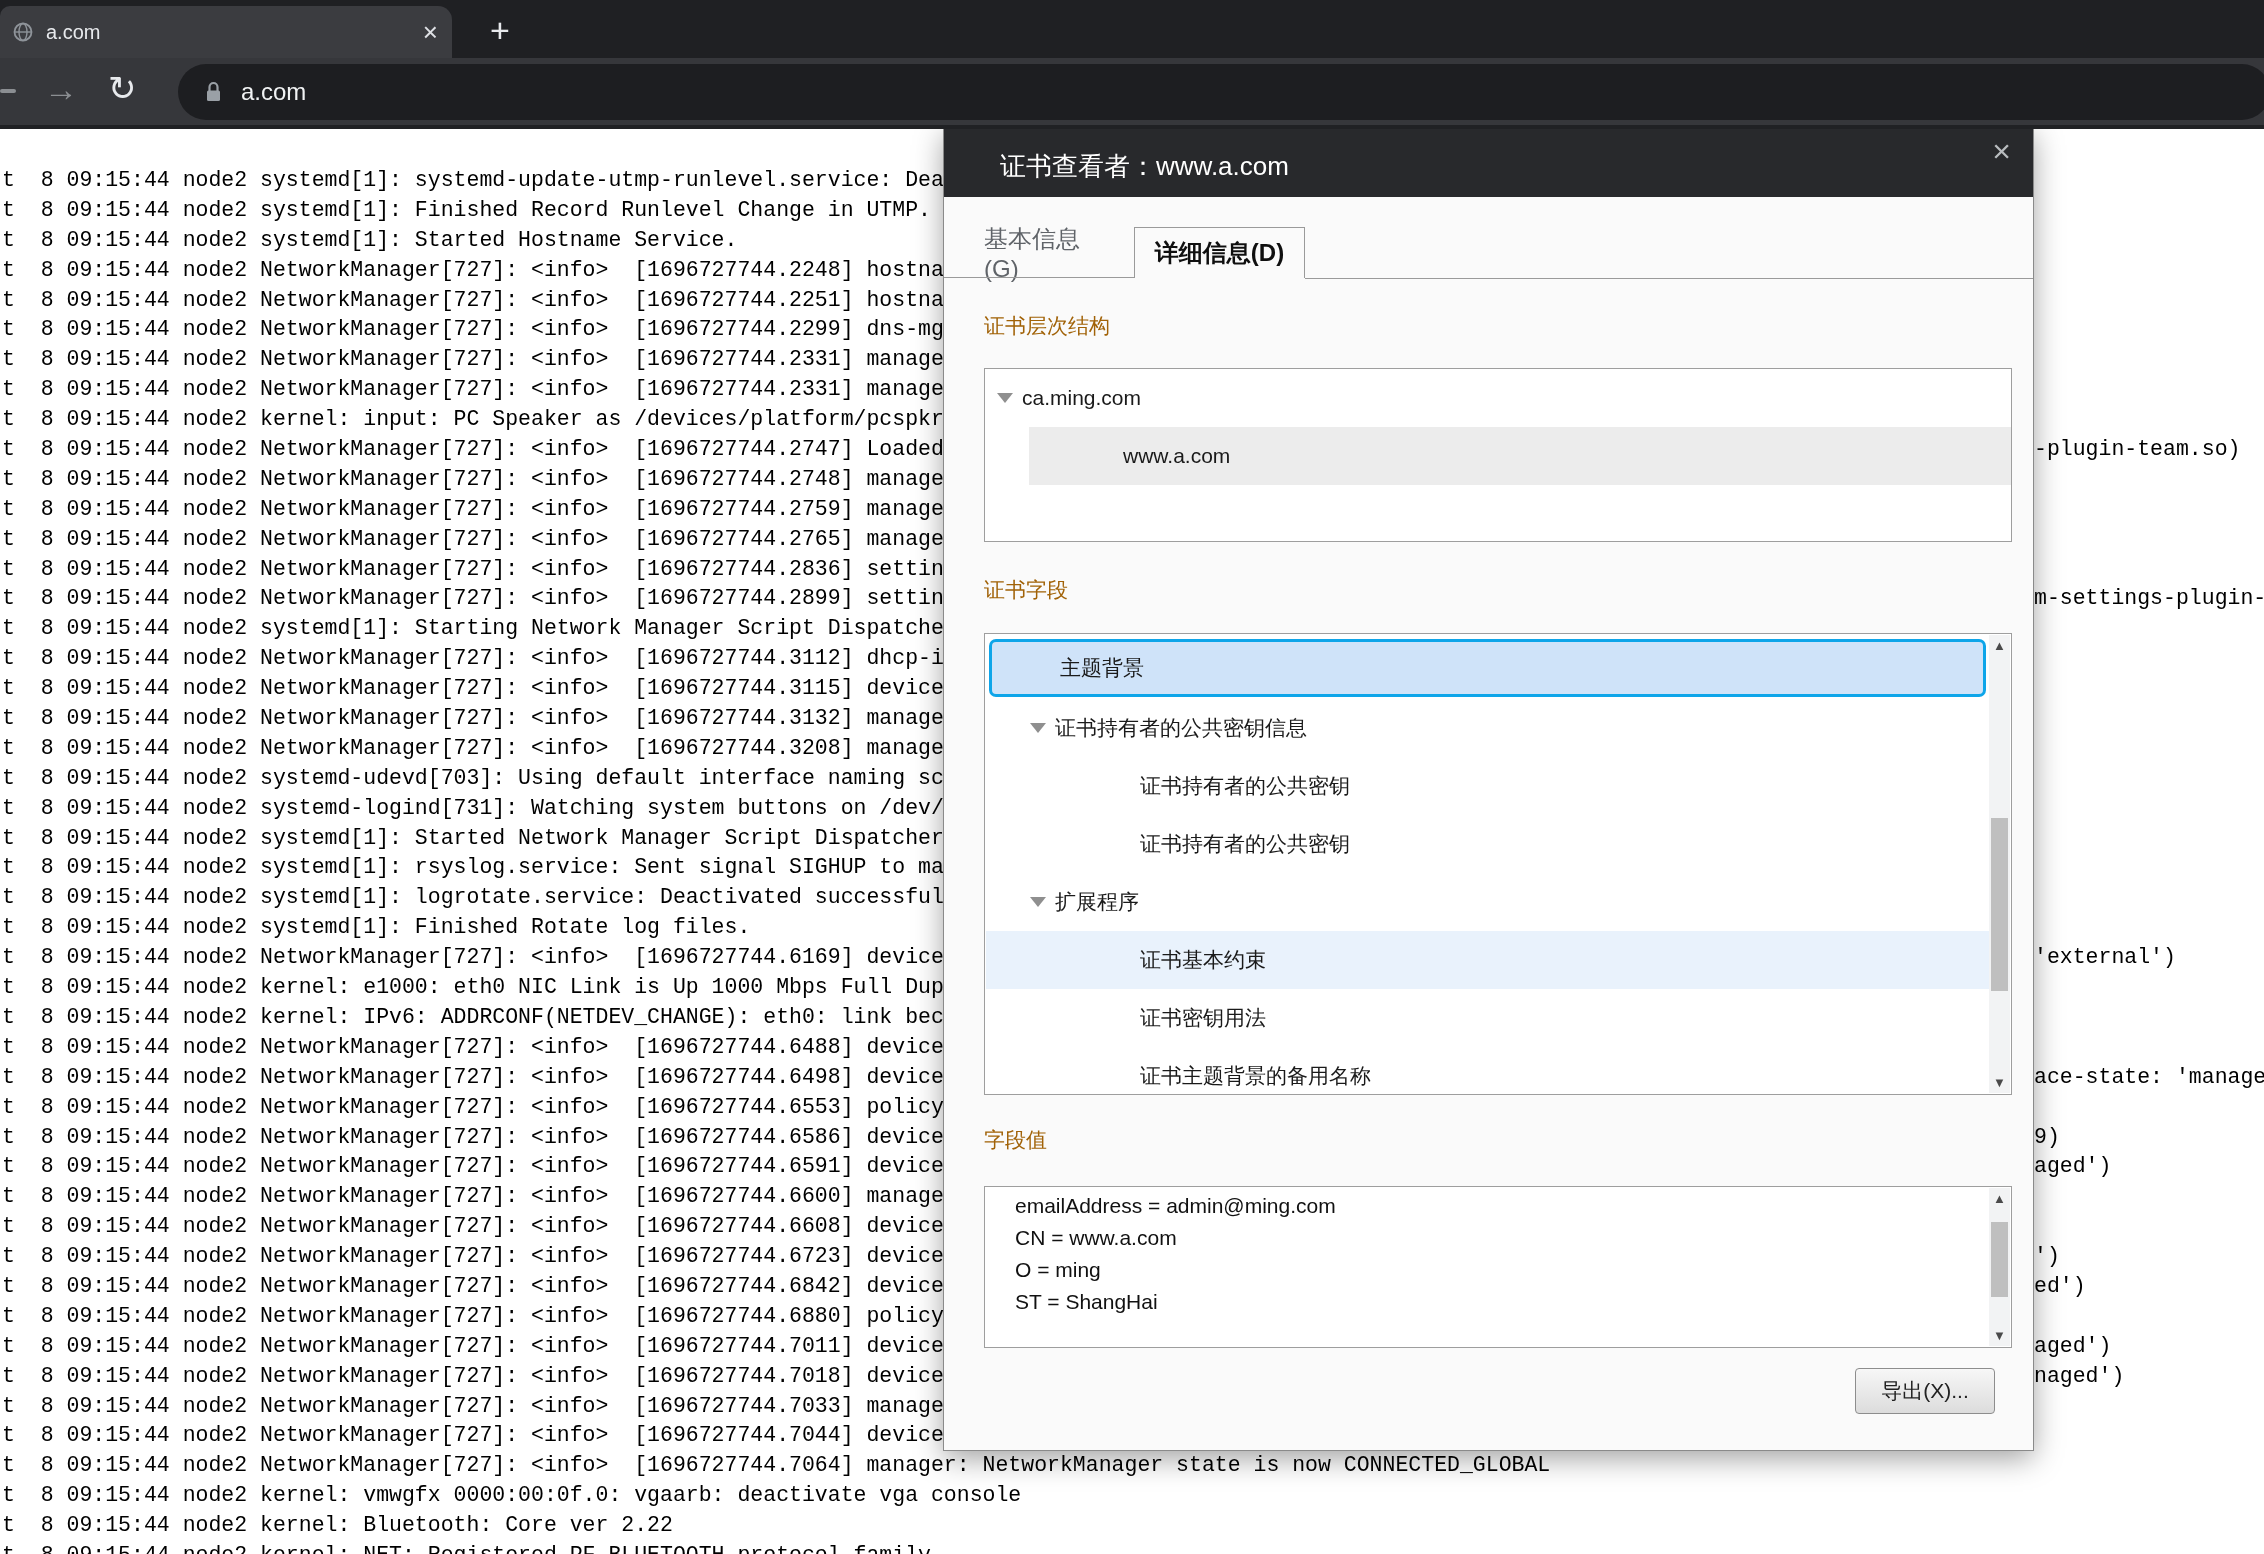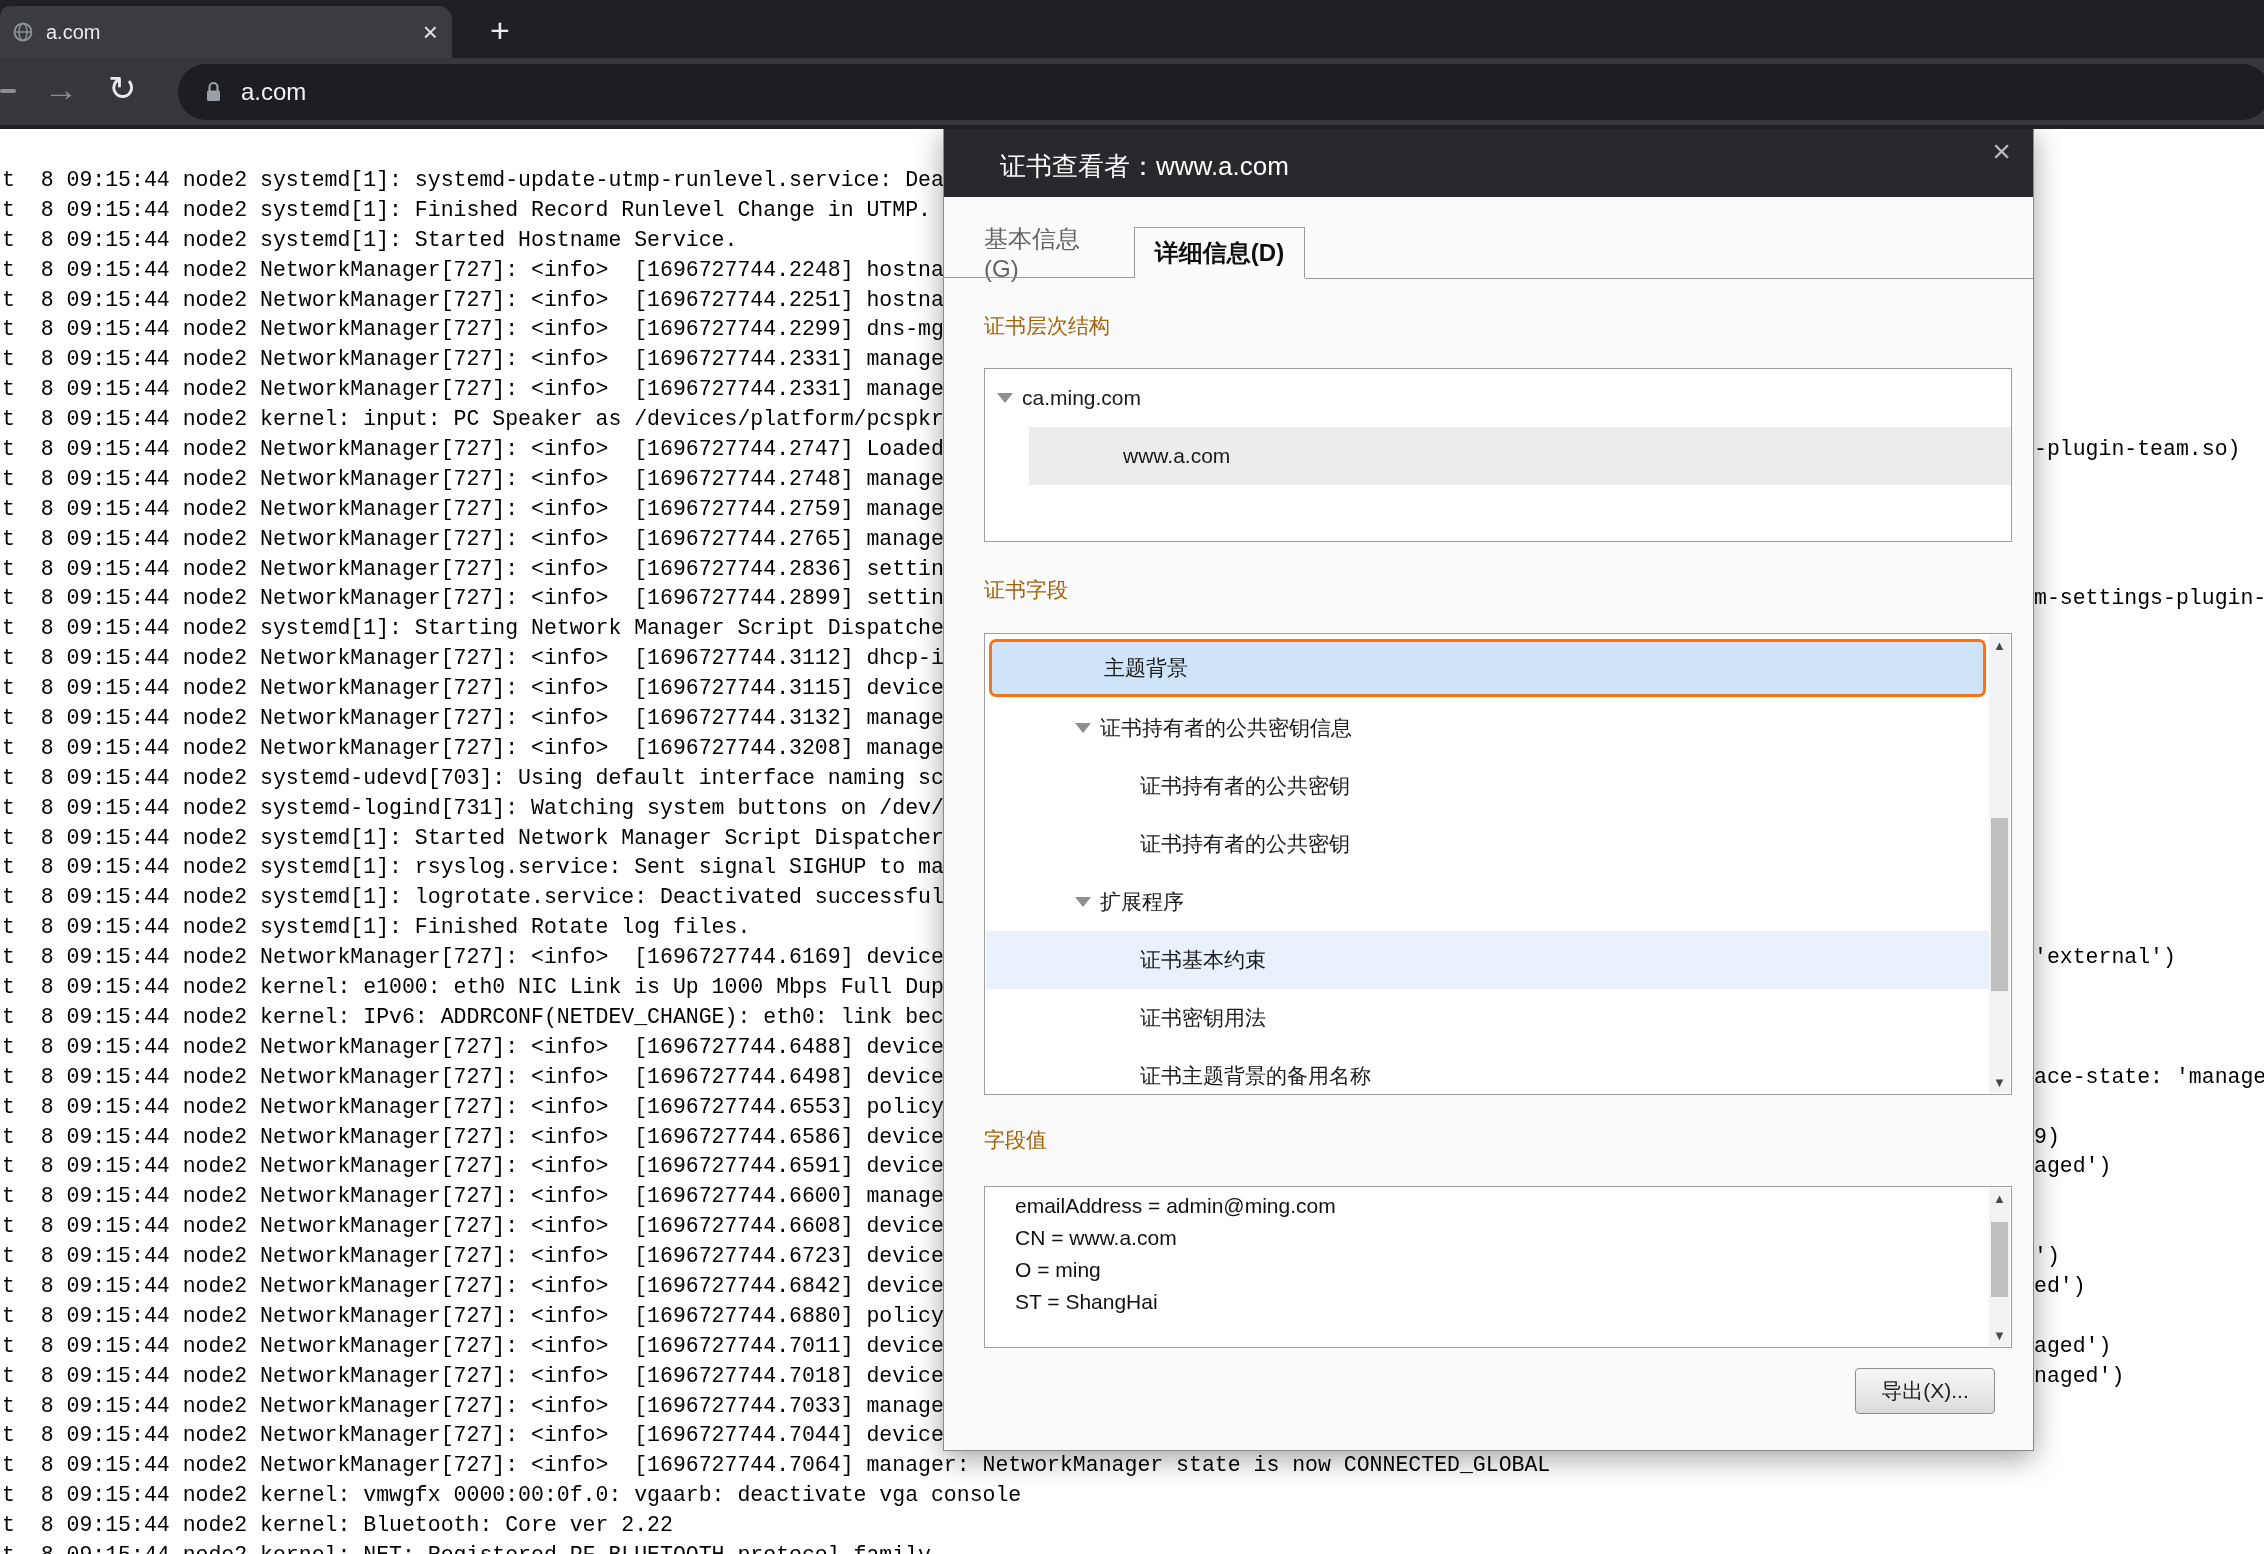--- a/index.html
+++ b/index.html
@@ -53,23 +53,23 @@
   #hier-box{top:241px;height:174px}
   #fields-box{top:506px;height:462px}
   #value-box{top:1059px;height:162px}
 
   .hrow{position:absolute;left:0;width:1026px;height:58px;display:flex;align-items:center;font-size:21px;color:#1a1a1a}
   .hrow.sel{background:#ececec}
 
   .trow{position:absolute;left:1px;width:1003px;height:58px;display:flex;align-items:center;
         font-size:21px;color:#1a1a1a;box-sizing:border-box}
   .trow.hl{background:#e9f2fc}
-  .trow.focus{left:4px;top:5px;width:997px;height:58px;border:3px solid #f97316;border-radius:7px;
-              background:#cfe3f9;padding-left:112px}
-  .pad-lvl1{padding-left:89px}
+  .trow.focus{left:4px;top:5px;width:997px;height:58px;border:3px solid #0ea5e9;border-radius:7px;
+              background:#cfe3f9;padding-left:68px}
+  .pad-lvl1{padding-left:44px}
   .pad-lvl2{padding-left:154px}
   .tri{width:0;height:0;border-left:8px solid transparent;border-right:8px solid transparent;
        border-top:10px solid #8f8f8f;margin-right:9px}
 
   .vline{height:32px;line-height:32px;padding-left:30px;font-size:21px;color:#111}
   #vals{position:absolute;left:0;top:3px;width:990px}
 
   .sbar{position:absolute;top:1px;right:1px;width:21px;height:calc(100% - 2px);background:#f2f3f4}
   .sbar .arr{position:absolute;left:0;width:21px;text-align:center;font-size:13px;color:#4a4a4a}
   .sbar .arr.up{top:3px}

